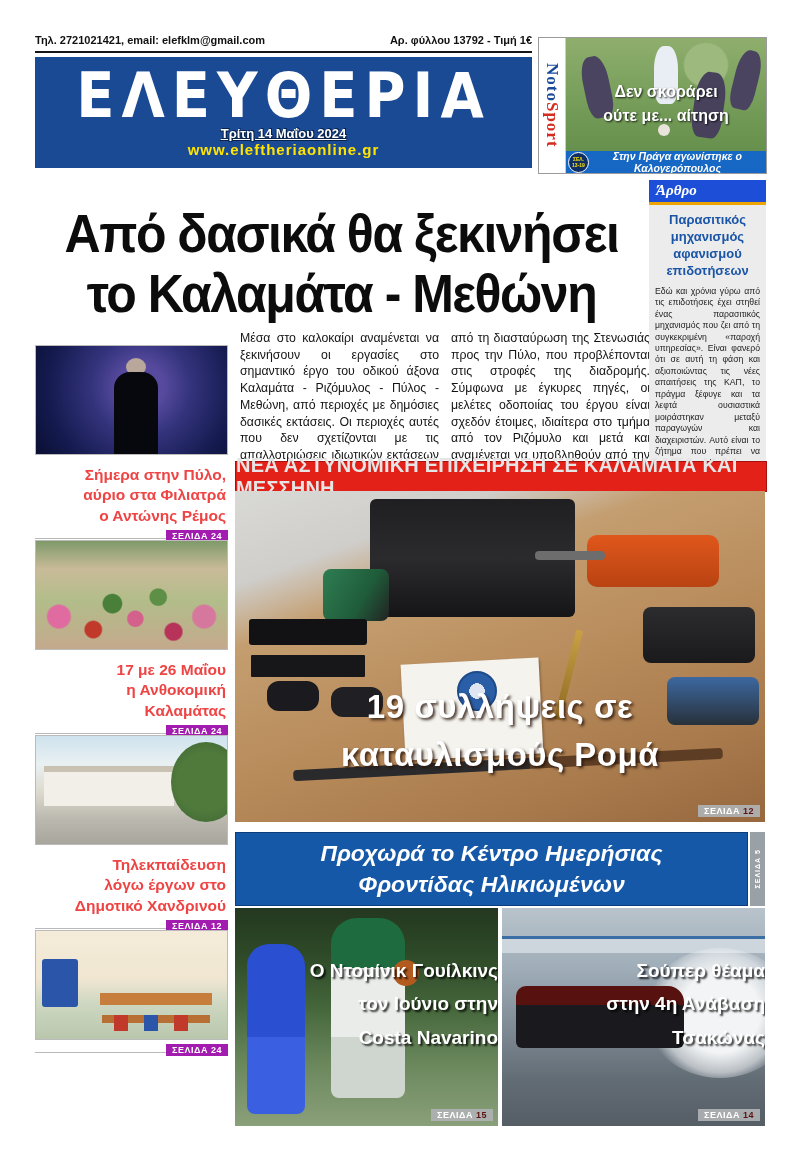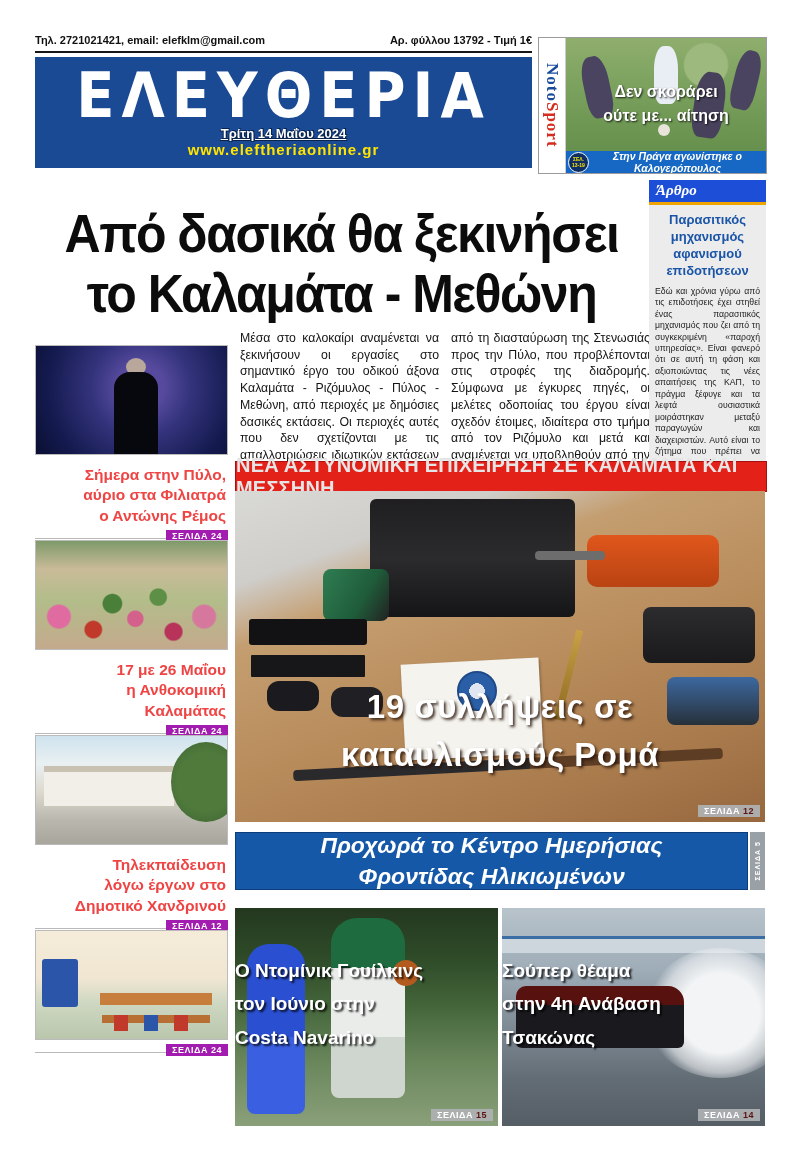--- a/index.html
+++ b/index.html
@@ -82,40 +82,40 @@
   .mp-rod{left:330px;top:138px;width:7px;height:92px;background:linear-gradient(180deg,#c9a045,#8d6a22);transform:rotate(14deg);}
   .mp-gun{left:58px;top:268px;width:430px;height:11px;background:linear-gradient(90deg,#2a2a2c 0 55%,#5d3d24 55% 100%);
           transform:rotate(-3deg);border-radius:4px;}
   .mp-head{left:0;right:0;top:192px;text-align:center;color:#fff;font-weight:bold;font-size:33px;line-height:1.45;
            letter-spacing:0.5px;text-shadow:2px 2px 3px rgba(40,20,10,.85);}
   .photo-badge{position:absolute;right:5px;bottom:5px;background:rgba(175,178,180,.92);color:#fff;
                font-weight:bold;font-size:9px;padding:1px 6px;letter-spacing:0.5px;}
   .photo-badge b{color:#5c1313;}
 
   
-  .care-row{left:235px;top:832px;width:530px;height:58px;display:flex;}
+  .care-row{left:235px;top:832px;width:530px;height:74px;display:flex;}
   .care-box{flex:1;background:#1558a8;border:1px solid #0d3d7a;display:flex;align-items:center;justify-content:center;}
   .care-text{color:#fff;font-weight:bold;font-style:italic;font-size:23px;line-height:1.35;text-align:center;}
   .care-strip{width:15px;background:#9aa1a6;margin-left:2px;display:flex;align-items:center;justify-content:center;}
   .vtext{writing-mode:vertical-rl;transform:rotate(180deg);color:#fff;font-size:7px;font-weight:bold;letter-spacing:1px;}
 
   
   .bphoto{top:908px;width:263px;height:218px;overflow:hidden;}
   .bp-left{left:235px;background:
       linear-gradient(180deg,#24381f 0%,#2e4a28 22%,#44653a 45%,#69865b 70%,#8aa07a 100%);}
   .bp-right{left:502px;background:
       linear-gradient(180deg,#b8c3cb 0%,#9fadb8 28%,#7e8a94 55%,#636d76 78%,#555d65 100%);}
   .bb-p1{left:96px;top:10px;width:74px;height:180px;background:linear-gradient(180deg,#1d6b3e 0 28%,#e9ece9 28% 66%,#cfd6cf 66% 100%);border-radius:26px 26px 8px 8px;}
   .bb-p2{left:12px;top:36px;width:58px;height:170px;background:linear-gradient(180deg,#2a4fd0 0 55%,#3a5fe0 55% 100%);border-radius:22px 22px 8px 8px;}
   .bb-ball{left:158px;top:52px;width:26px;height:26px;border-radius:50%;background:#b35a1f;position:absolute;}
   .rc-rail{left:0;right:0;top:28px;height:14px;background:#cdd6dc;border-top:3px solid #3a6ea5;position:absolute;}
   .rc-car{left:14px;top:78px;width:168px;height:62px;background:linear-gradient(180deg,#57120f 0 30%,#1a1a1e 30% 100%);border-radius:10px 16px 6px 6px;position:absolute;}
   .rc-smoke{right:-30px;top:40px;width:150px;height:130px;border-radius:50%;position:absolute;
             background:radial-gradient(circle,#f2f4f5 0 40%,rgba(240,242,244,.6) 60%,transparent 72%);}
-  .bp-head{position:absolute;left:0;right:0;top:46px;text-align:left;color:#fff;font-weight:bold;font-size:19px;
+  .bp-head{position:absolute;left:0;right:0;top:46px;text-align:right;color:#fff;font-weight:bold;font-size:19px;
            line-height:1.75;text-shadow:2px 2px 2px rgba(0,0,0,.8);}
 
   
   .side-item{left:35px;width:193px;}
   .si1{top:345px;} .si2{top:540px;} .si3{top:735px;} .si4{top:930px;}
   .side-photo{width:193px;height:110px;border:1px solid #bbb;box-sizing:border-box;overflow:hidden;position:relative;}
   .sp-singer{background:radial-gradient(circle at 55% 38%,#574a9e 0 18%,#33337c 40%,#141a4e 75%,#0a0f33 100%);}
   .sp-singer .fig{position:absolute;left:78px;top:26px;width:44px;height:84px;background:#07070e;border-radius:16px 16px 0 0;}
   .sp-singer .head{position:absolute;left:90px;top:12px;width:20px;height:18px;border-radius:50%;background:#b8a79a;}
   .sp-flowers{background:

